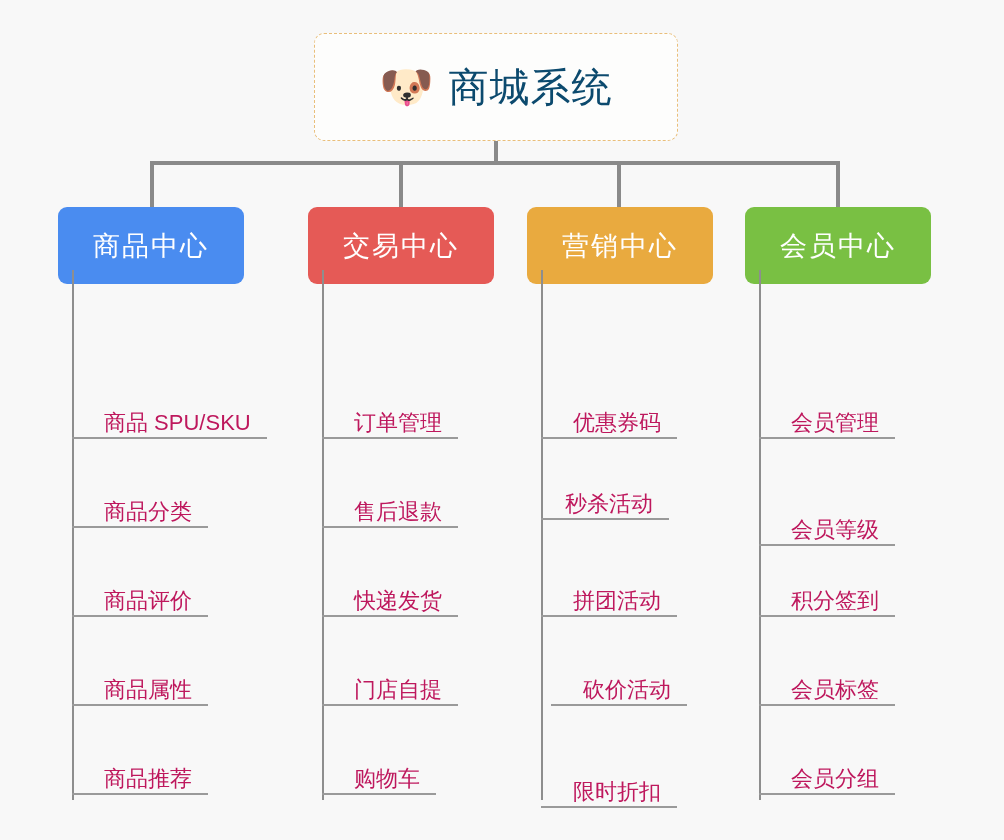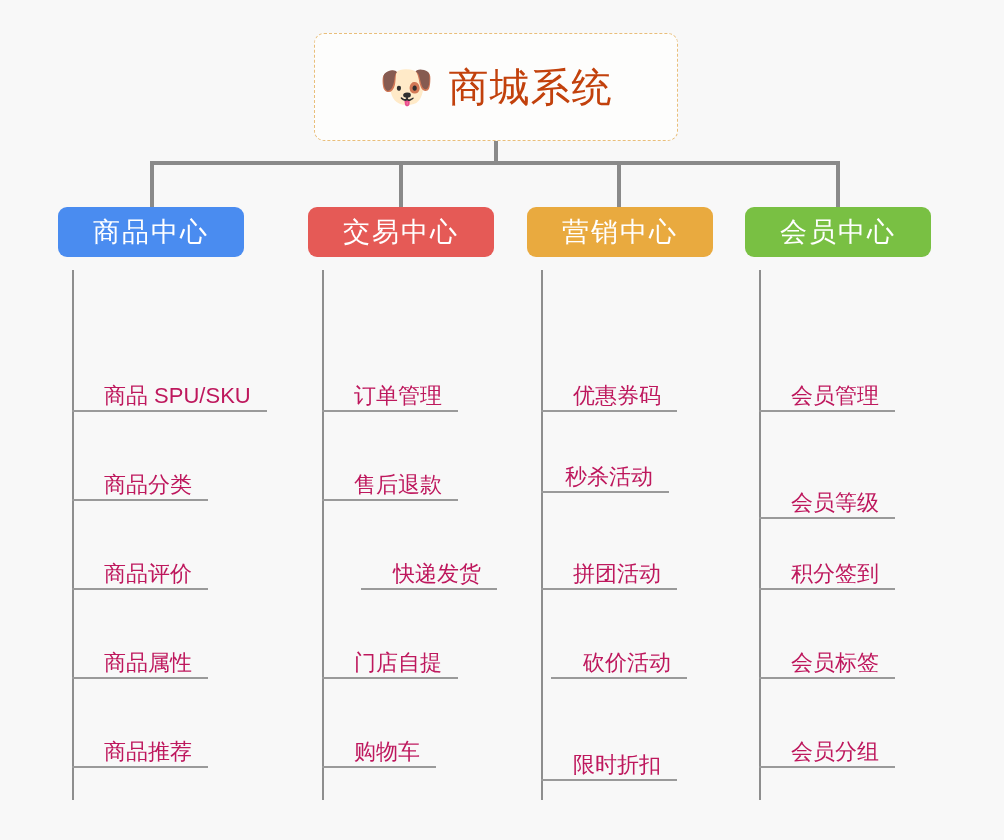--- a/index.html
+++ b/index.html
@@ -36,21 +36,21 @@
     justify-content: center;
     gap: 14px;
   }
   .root-emoji {
     font-size: 44px;
     line-height: 1;
     display: block;
   }
   .root-title {
     font-size: 40px;
-    color: #c2410c;
+    color: #0c4a6e;
     letter-spacing: 1px;
     white-space: nowrap;
   }
 
   
   .conn-stem {
     position: absolute;
     left: 494px;
     top: 141px;
     width: 4px;
@@ -74,21 +74,21 @@
   }
 
   
   .branch {
     position: absolute;
     top: 207px;
     width: 186px;
   }
   .branch-header {
     width: 186px;
-    height: 50px;
+    height: 77px;
     box-sizing: border-box;
     border-radius: 9px;
     display: flex;
     align-items: center;
     justify-content: center;
     color: #ffffff;
     font-size: 27px;
     letter-spacing: 2px;
   }
 
@@ -172,21 +172,21 @@
       <span>交易中心</span>
     </div>
     <div class="branch-trunk"></div>
     <ul class="leaf-list">
       <li class="leaf-item" style="top:117px;">
           <span class="leaf-label">订单管理</span>
         </li>
       <li class="leaf-item" style="top:206px;">
           <span class="leaf-label">售后退款</span>
         </li>
-      <li class="leaf-item" style="top:295px;margin-left:39px;">
+      <li class="leaf-item" style="top:295px;">
           <span class="leaf-label">快递发货</span>
         </li>
       <li class="leaf-item" style="top:384px;">
           <span class="leaf-label">门店自提</span>
         </li>
       <li class="leaf-item" style="top:473px;">
           <span class="leaf-label">购物车</span>
         </li>
       <li class="leaf-item" style="top:562px;"></li>
     </ul>

